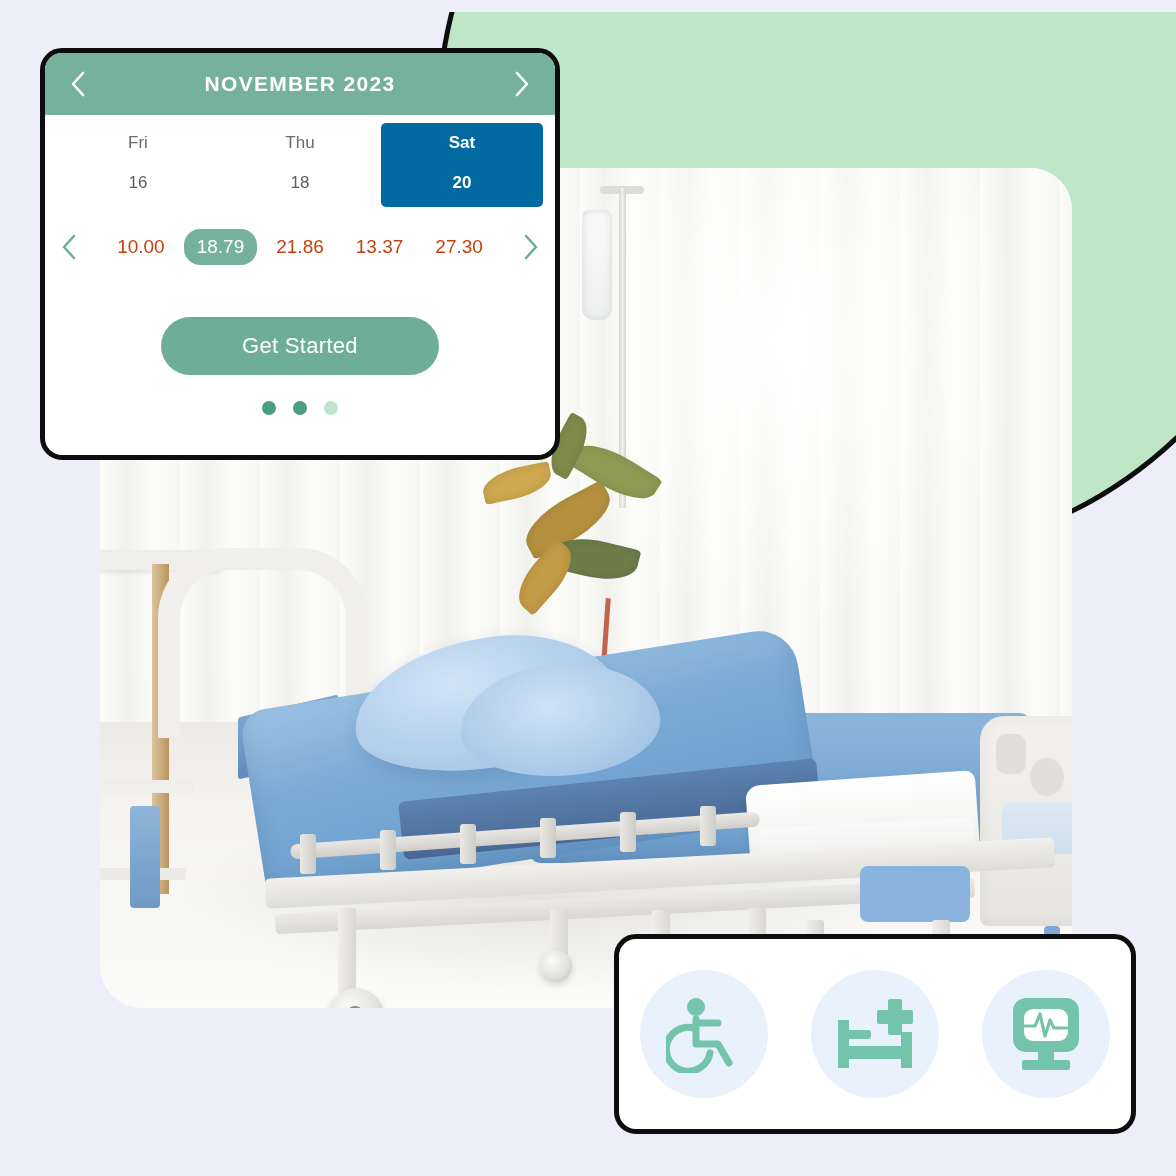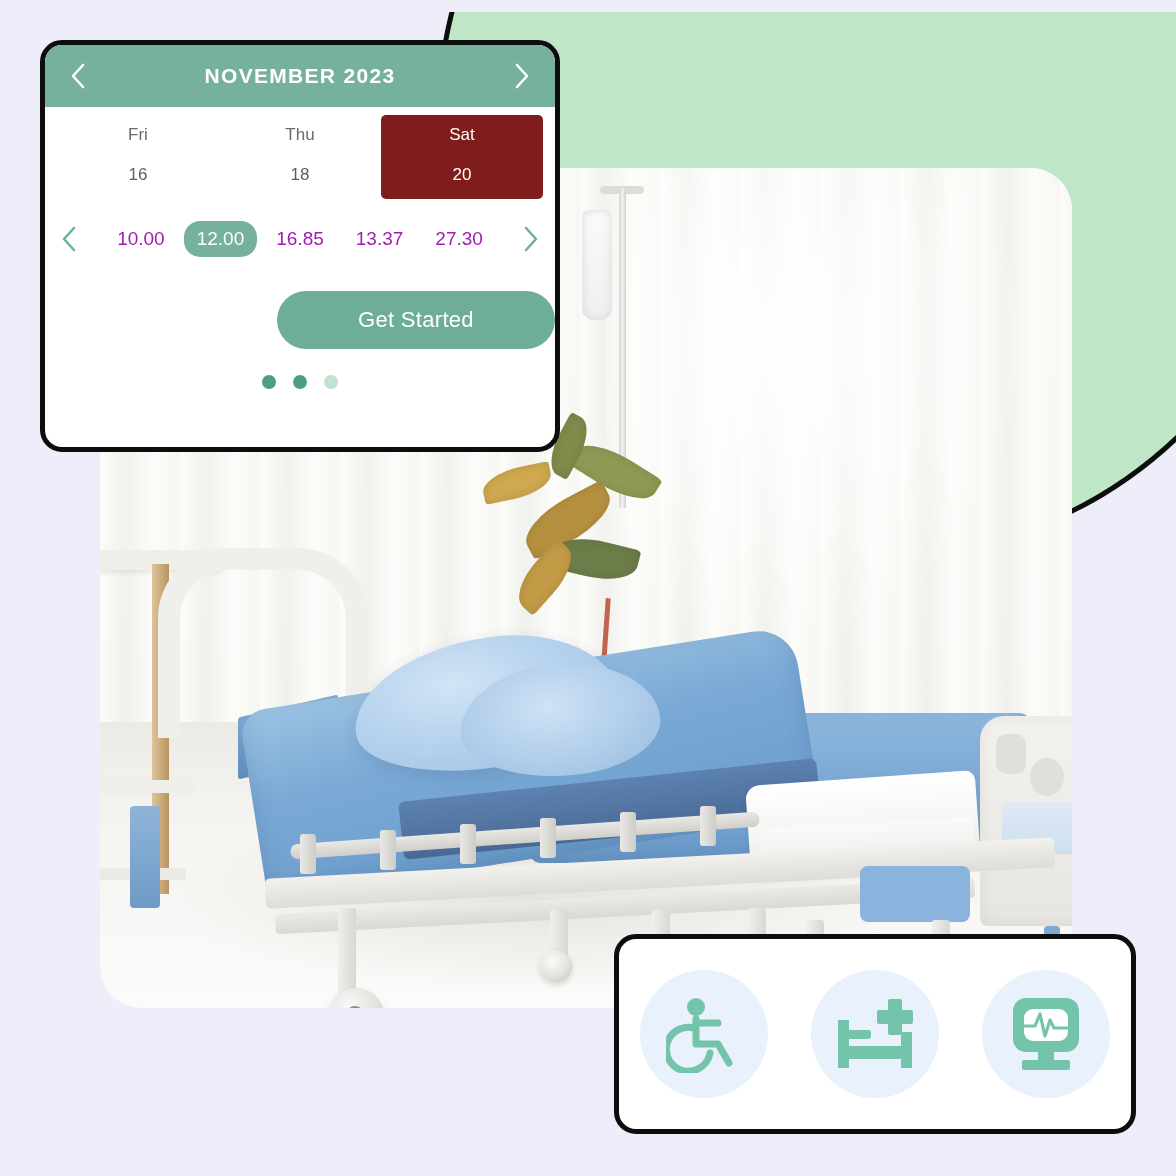--- a/index.html
+++ b/index.html
@@ -257,21 +257,21 @@
     position: absolute; width: 18px; height: 18px; border-radius: 50%;
     background: #8c8b86;
   }
   .crank {
     position: absolute; background: #7fa8d4; border-radius: 4px;
   }
 
   
   .cal-card {
     position: absolute;
-    left: 40px; top: 40px;
+    left: 40px; top: 48px;
     width: 520px; height: 412px;
     background: #ffffff;
     border: 5px solid #0d0d0d;
     border-radius: 22px;
     overflow: hidden;
     z-index: 12;
   }
   .cal-header {
     height: 62px;
     background: #75b19d;
@@ -292,41 +292,41 @@
   .cal-days {
     display: flex;
     padding: 8px 12px 0 12px;
   }
   .day-col {
     flex: 1;
     text-align: center;
     padding: 10px 0 14px 0;
     border-radius: 5px;
   }
-  .day-col.selected { background: #7f1d1d; }
+  .day-col.selected { background: #0369a1; font-weight: bold; }
   .dow {
     font-size: 17px; color: #6b6b6b; margin-bottom: 20px; display: block;
   }
   .dnum { font-size: 17px; color: #5e5e5e; display: block; }
   .day-col.selected .dow, .day-col.selected .dnum { color: #ffffff; }
 
   .time-row {
     display: flex; align-items: center; justify-content: space-between;
     padding: 22px 14px 0 14px;
   }
   .chev-g { color: #6fb09a; display: flex; align-items: center; cursor: pointer; }
   .time-list { display: flex; align-items: center; gap: 6px; flex: 1; justify-content: center; }
   .slot {
-    font-size: 19px; color: #a21caf;
+    font-size: 19px; color: #c2410c;
     padding: 7px 13px; border-radius: 16px;
     white-space: nowrap; cursor: pointer;
   }
   .slot.active { background: #75b19d; color: #ffffff; }
 
-  .cta-wrap { display: flex; justify-content: flex-end; margin-top: 34px; }
+  .cta-wrap { display: flex; justify-content: center; margin-top: 52px; }
   .cta {
     background: #6eae99; color: #ffffff;
     border: none; border-radius: 30px;
     width: 278px; height: 58px;
     font-size: 22px; letter-spacing: .3px;
     cursor: pointer; font-family: "Liberation Sans", sans-serif;
   }
   .dots { display: flex; justify-content: center; gap: 17px; margin-top: 26px; }
   .dot { width: 14px; height: 14px; border-radius: 50%; background: #4c9e83; cursor: pointer; }
   .dot.light { background: #bfe3cf; }
@@ -472,22 +472,22 @@
     </div>
 
     <div class="time-row">
       <span class="chev-g">
         <svg width="20" height="30" viewBox="0 0 20 30" fill="none">
             <path d="M15 4 L5 15 L15 26" stroke="#6fb09a" stroke-width="2.6" stroke-linecap="round" stroke-linejoin="round"></path>
           </svg>
       </span>
       <span class="time-list">
         <span class="slot">10.00</span>
-        <span class="slot active">12.00</span>
-        <span class="slot">16.85</span>
+        <span class="slot active">18.79</span>
+        <span class="slot">21.86</span>
         <span class="slot">13.37</span>
         <span class="slot">27.30</span>
       </span>
       <span class="chev-g">
         <svg width="20" height="30" viewBox="0 0 20 30" fill="none">
             <path d="M5 4 L15 15 L5 26" stroke="#6fb09a" stroke-width="2.6" stroke-linecap="round" stroke-linejoin="round"></path>
           </svg>
       </span>
     </div>
 

